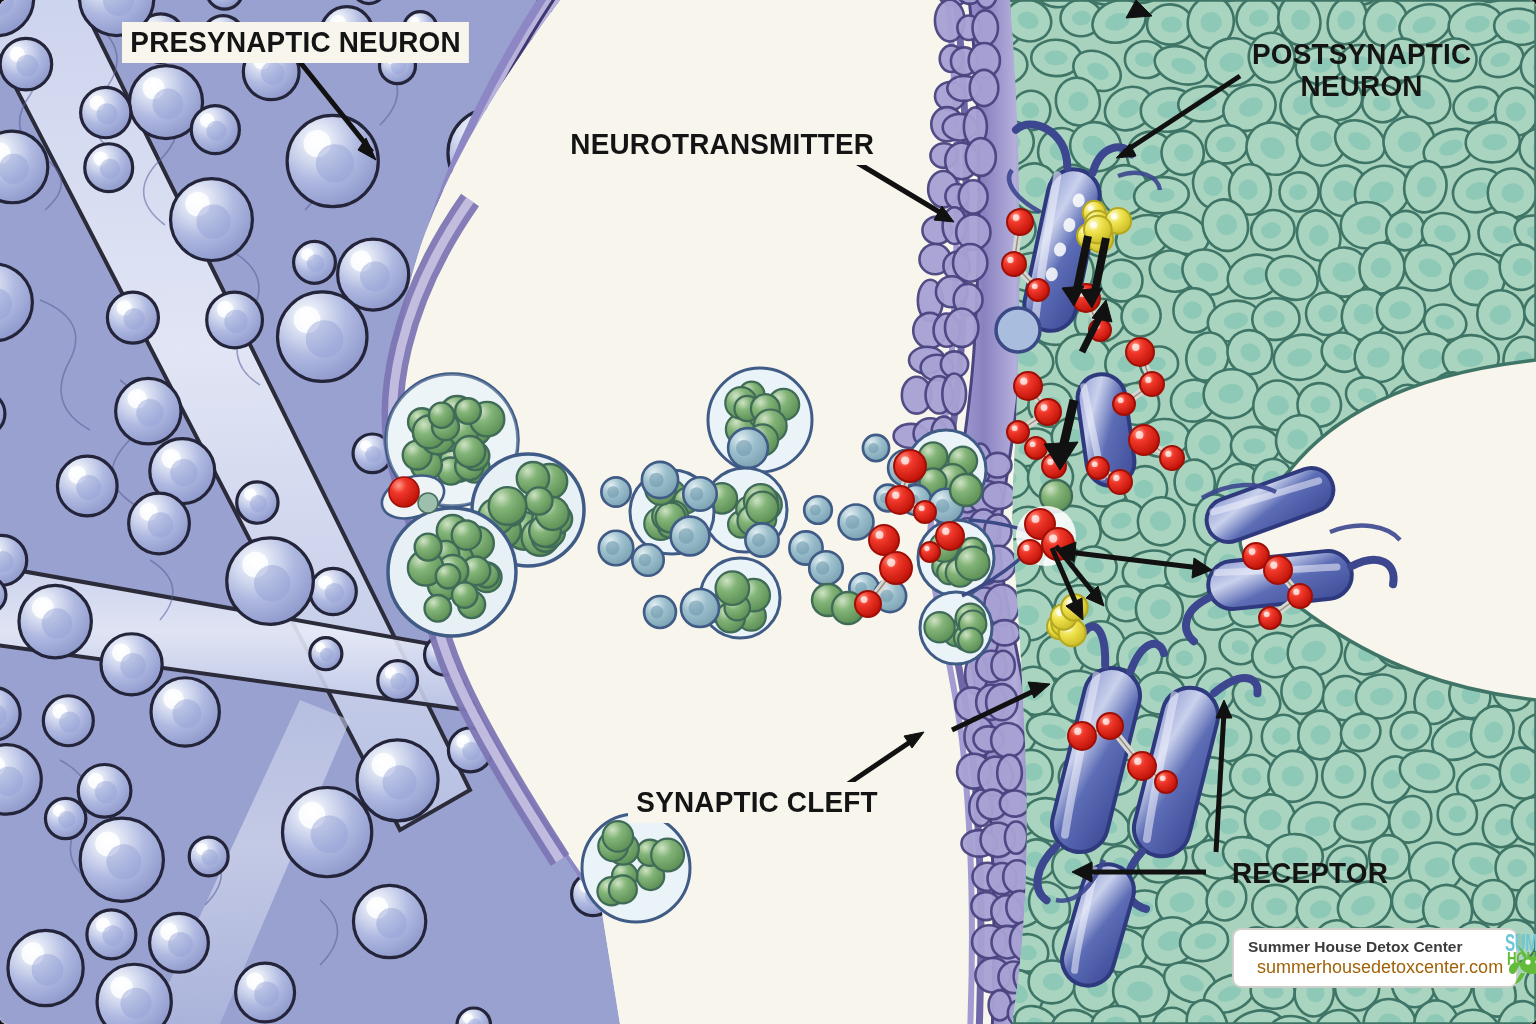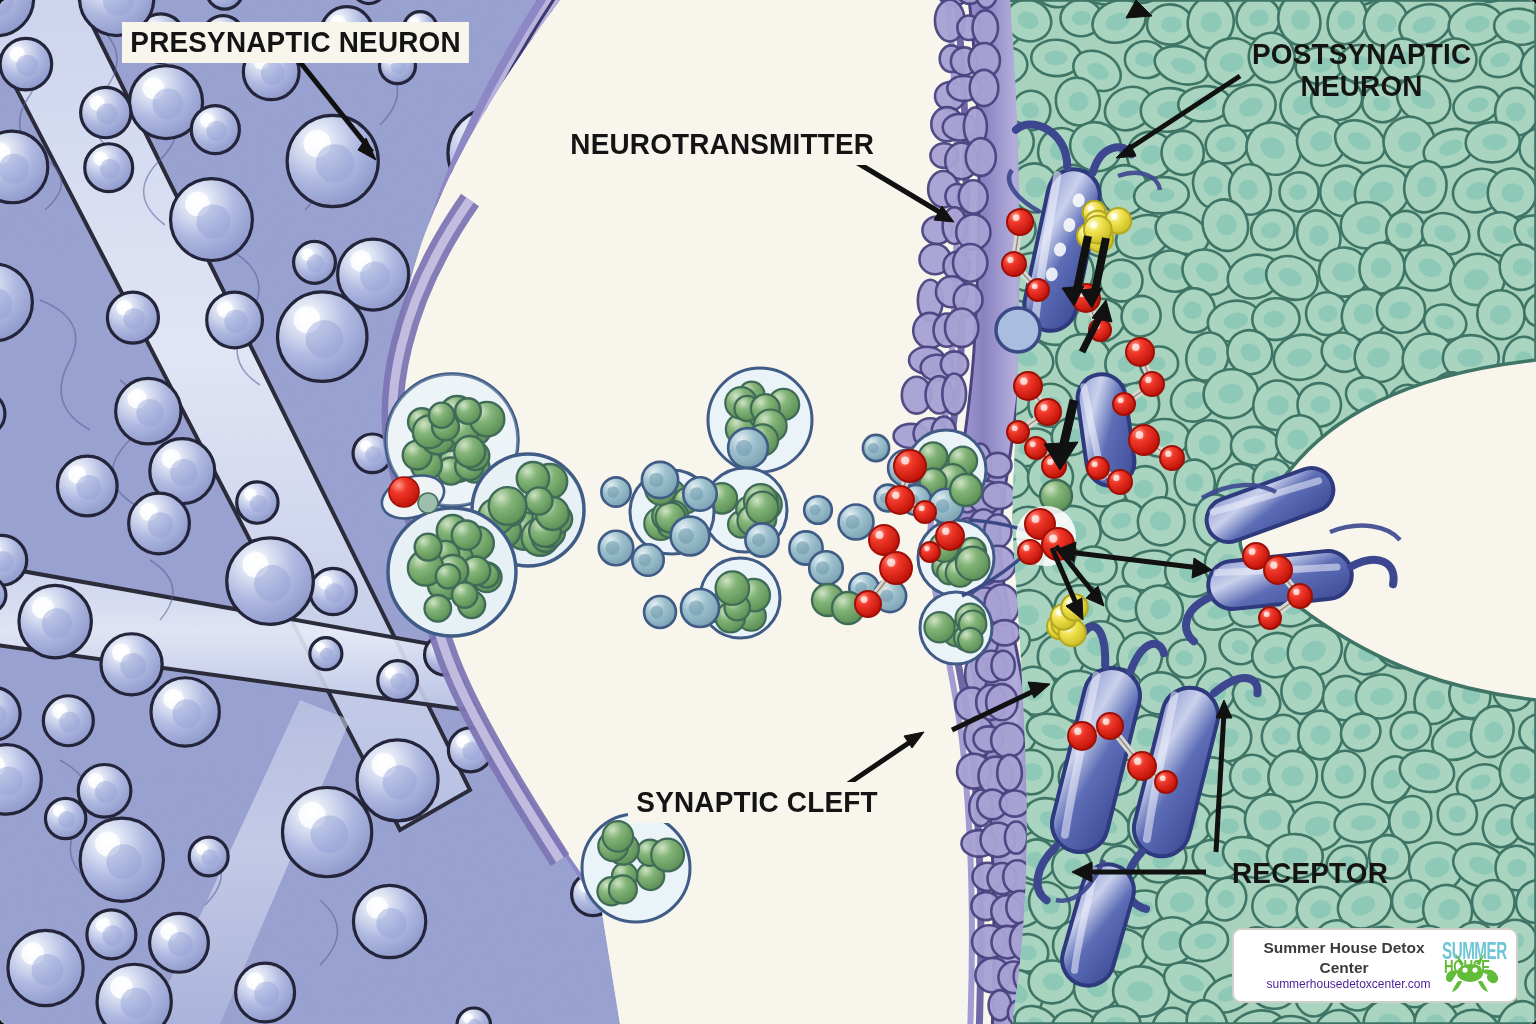--- a/index.html
+++ b/index.html
@@ -26,28 +26,28 @@
   }
   .lbl.plain{background:transparent;}
   #lbl-pre   {left:122px; top:22px;  font-size:30px; transform:scaleX(.93);transform-origin:left center;}
   #lbl-nt    {left:562px; top:124px; font-size:30px; transform:scaleX(.93);transform-origin:left center;}
   #lbl-post  {left:1252px;top:38px;  font-size:30px; text-align:center; transform:scaleX(.93);transform-origin:left center;}
   #lbl-cleft {left:628px; top:782px; font-size:30px; transform:scaleX(.93);transform-origin:left center;}
   #lbl-rec   {left:1232px;top:857px; font-size:30px; transform:scaleX(.93);transform-origin:left center;}
 
   
   #badge{
-    position:absolute;left:1232px;top:928px;width:286px;height:75px;
+    position:absolute;left:1232px;top:928px;width:286px;height:60px;
     background:#ffffff;border:2px solid #cfcfc9;border-radius:9px;
     box-sizing:border-box;
-    display:flex;align-items:center;padding:0 10px 0 14px;text-align:center;
+    display:flex;align-items:center;padding:0 10px 0 14px;
   }
   #badge .txt{flex:1;}
   #badge .b-name{font-size:15.5px;font-weight:bold;color:#3b3b3b;line-height:1.25;}
-  #badge .b-url{font-size:12px;color:#4c1d95;line-height:1.3;padding-left:9px;}
+  #badge .b-url{font-size:18px;color:#a16207;line-height:1.3;padding-left:9px;}
   #badge .b-logo{width:66px;height:58px;position:relative;flex:0 0 66px;}
   .lg-summer{position:absolute;left:2px;top:2px;font-size:16px;font-weight:bold;
              color:#6fc6d6;letter-spacing:-.5px;transform:scaleY(1.45) scaleX(.95);transform-origin:left top;}
   .lg-house{position:absolute;left:4px;top:18px;font-size:14px;font-weight:bold;
             color:#63bb3a;letter-spacing:-.3px;transform:scaleY(1.35) scaleX(.95);transform-origin:left top;}
 </style>
 </head>
 <body>
 
 <div id="stage">

